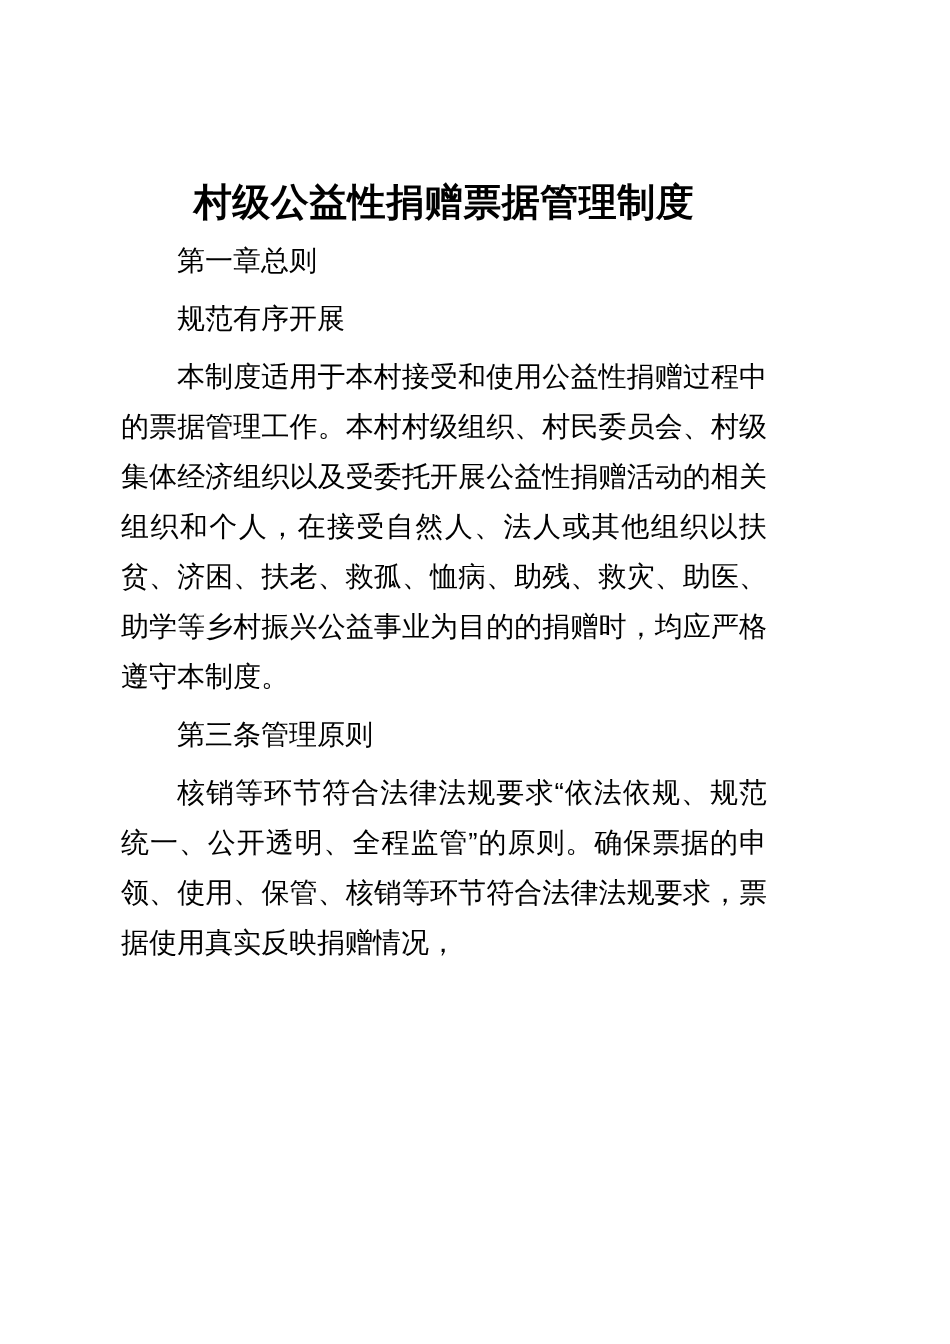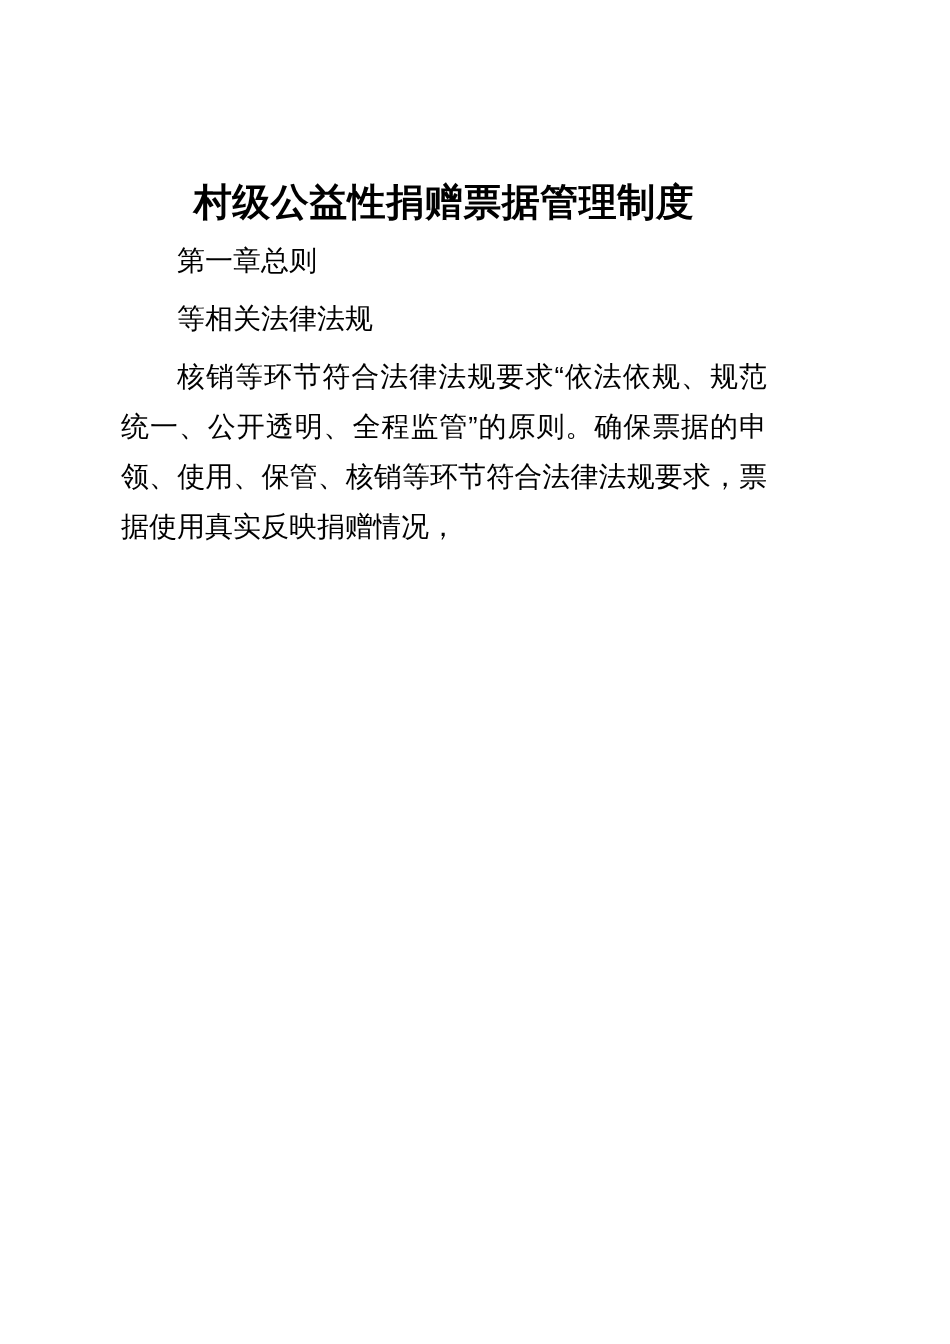--- a/index.html
+++ b/index.html
@@ -44,16 +44,18 @@
   }
 </style>
 </head>
 <body>
 
 <div class="page">
   <h1 class="doc-title">村级公益性捐赠票据管理制度</h1>
   <div class="doc-body">
 
   <p class="doc-par">第一章总则</p>
-      <p class="doc-par">等相关法律法规</p>
+      <p class="doc-par">规范有序开展</p>
+      <p class="doc-par">本制度适用于本村接受和使用公益性捐赠过程中的票据管理工作。本村村级组织、村民委员会、村级集体经济组织以及受委托开展公益性捐赠活动的相关组织和个人，在接受自然人、法人或其他组织以扶贫、济困、扶老、救孤、恤病、助残、救灾、助医、助学等乡村振兴公益事业为目的的捐赠时，均应严格遵守本制度。</p>
+      <p class="doc-par">第三条管理原则</p>
       <p class="doc-par">核销等环节符合法律法规要求“依法依规、规范统一、公开透明、全程监管”的原则。确保票据的申领、使用、保管、核销等环节符合法律法规要求，票据使用真实反映捐赠情况，</p>
     </div>
 </div>
 
 </body></html>

